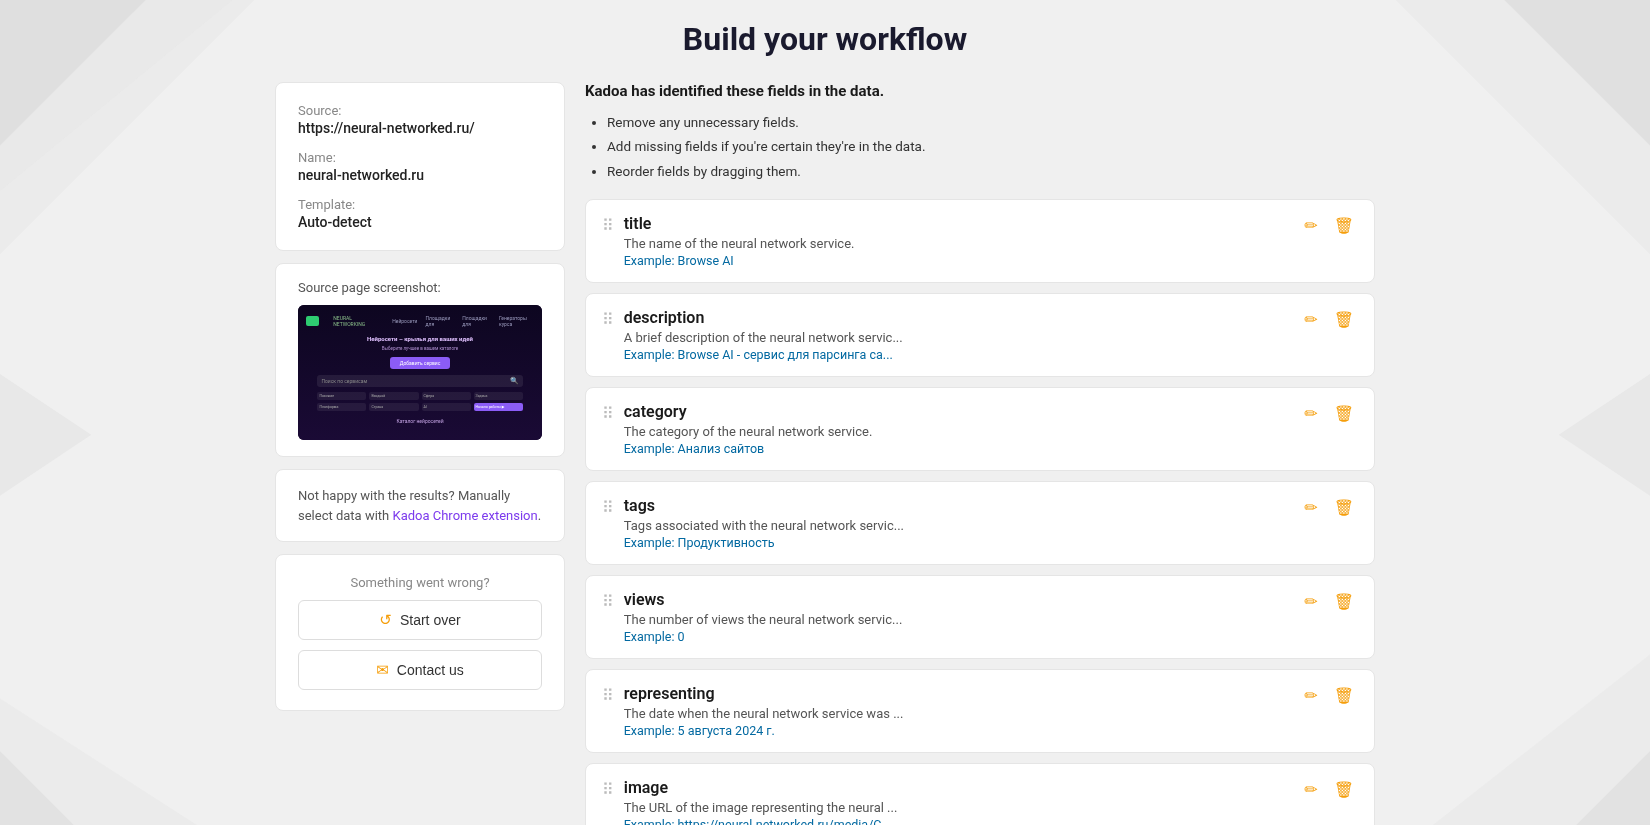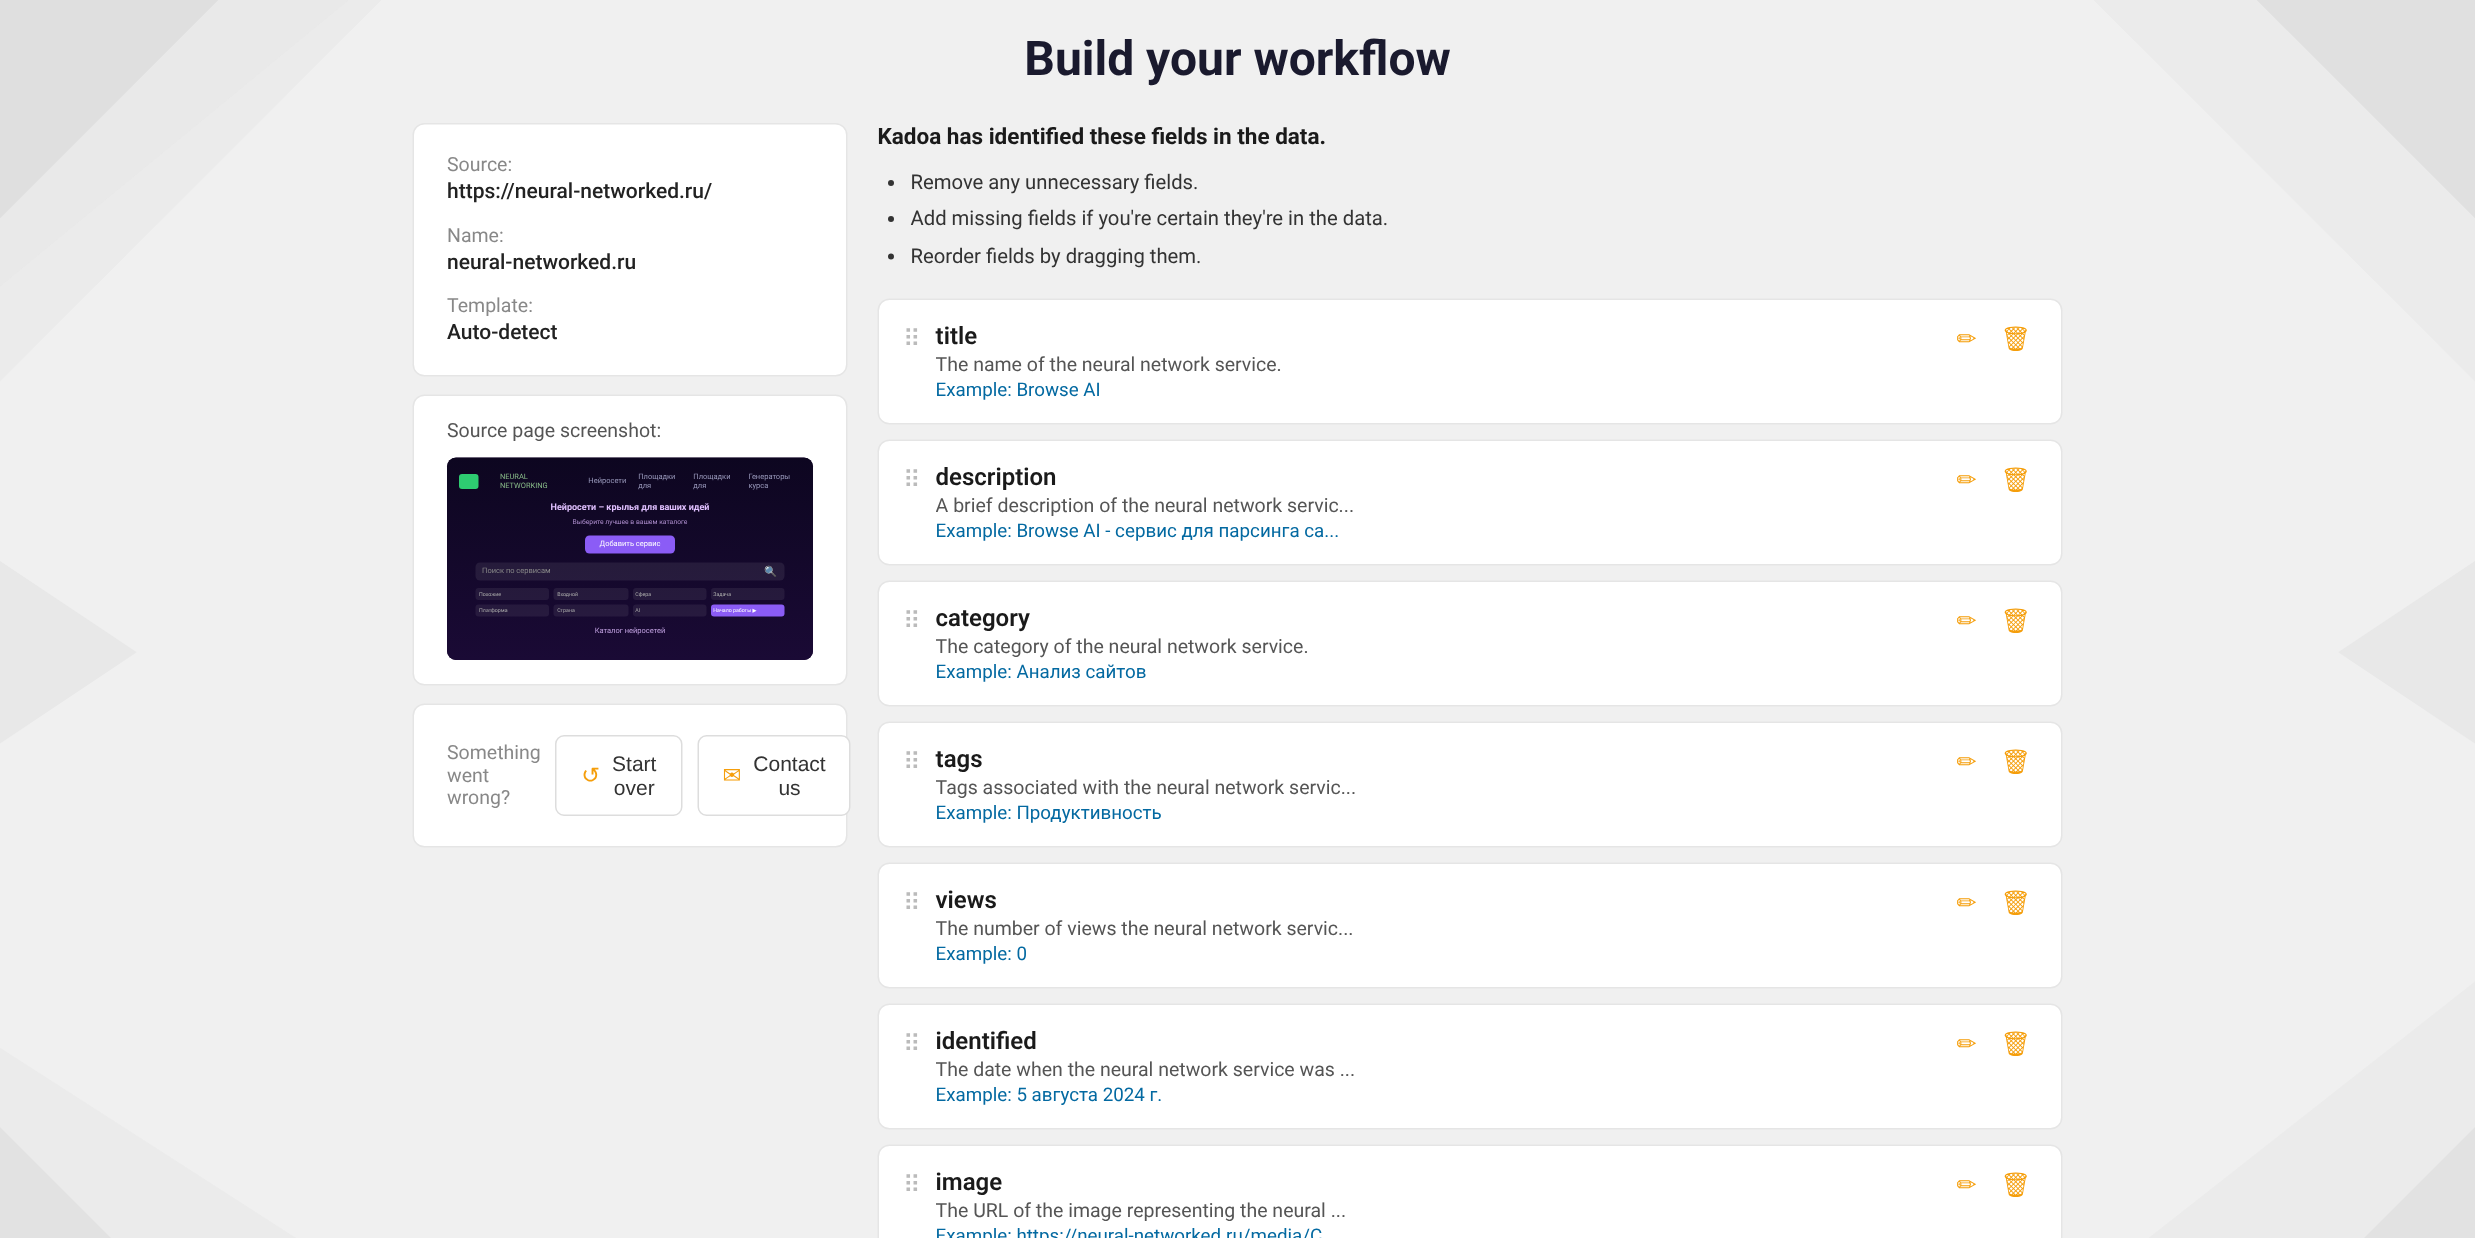--- a/index.html
+++ b/index.html
@@ -211,21 +211,21 @@
       color: #7c3aed;
       text-decoration: none;
     }
 
     .trouble-card {
       background: #fff;
       border-radius: 8px;
       border: 1px solid #e5e5e5;
       padding: 20px 22px;
       display: flex;
-      flex-direction: row;
+      flex-direction: column;
       align-items: center;
       gap: 10px;
     }
 
     .trouble-label {
       font-size: 13px;
       color: #888;
     }
 
     .action-btn {
@@ -415,20 +415,23 @@
               <div class="ss-filter">Платформа</div>
               <div class="ss-filter">Страна</div>
               <div class="ss-filter">AI</div>
               <div class="ss-filter" style="background:#8b5cf6;color:#fff">Начало работы ▶</div>
             </div>
             <div class="ss-footer-text">Каталог нейросетей</div>
           </div>
         </div>
       </div>
 
+      <div class="manual-select-card">
+        <span>Not happy with the results? Manually select data with </span><a href="#">Kadoa Chrome extension</a><span>.</span>
+      </div>
 
       <div class="trouble-card">
         <div class="trouble-label">Something went wrong?</div>
         <button class="action-btn">
           <span class="btn-icon btn-icon-orange">↺</span>
           <span>Start over</span>
         </button>
         <button class="action-btn">
           <span class="btn-icon btn-icon-orange2">✉</span>
           <span>Contact us</span>
@@ -513,21 +516,21 @@
         <div class="field-actions">
           <button class="field-btn field-btn-edit">✏</button>
           <button class="field-btn field-btn-delete">🗑</button>
         </div>
       </div>
     </div>
           <div class="field-card">
       <div class="field-card-header">
         <div class="drag-handle">⠿</div>
         <div class="field-info">
-          <div class="field-name">identified</div>
+          <div class="field-name">representing</div>
           <div class="field-desc">The date when the neural network service was ...</div>
           <div class="field-example">Example: 5 августа 2024 г.</div>
         </div>
         <div class="field-actions">
           <button class="field-btn field-btn-edit">✏</button>
           <button class="field-btn field-btn-delete">🗑</button>
         </div>
       </div>
     </div>
           <div class="field-card">

